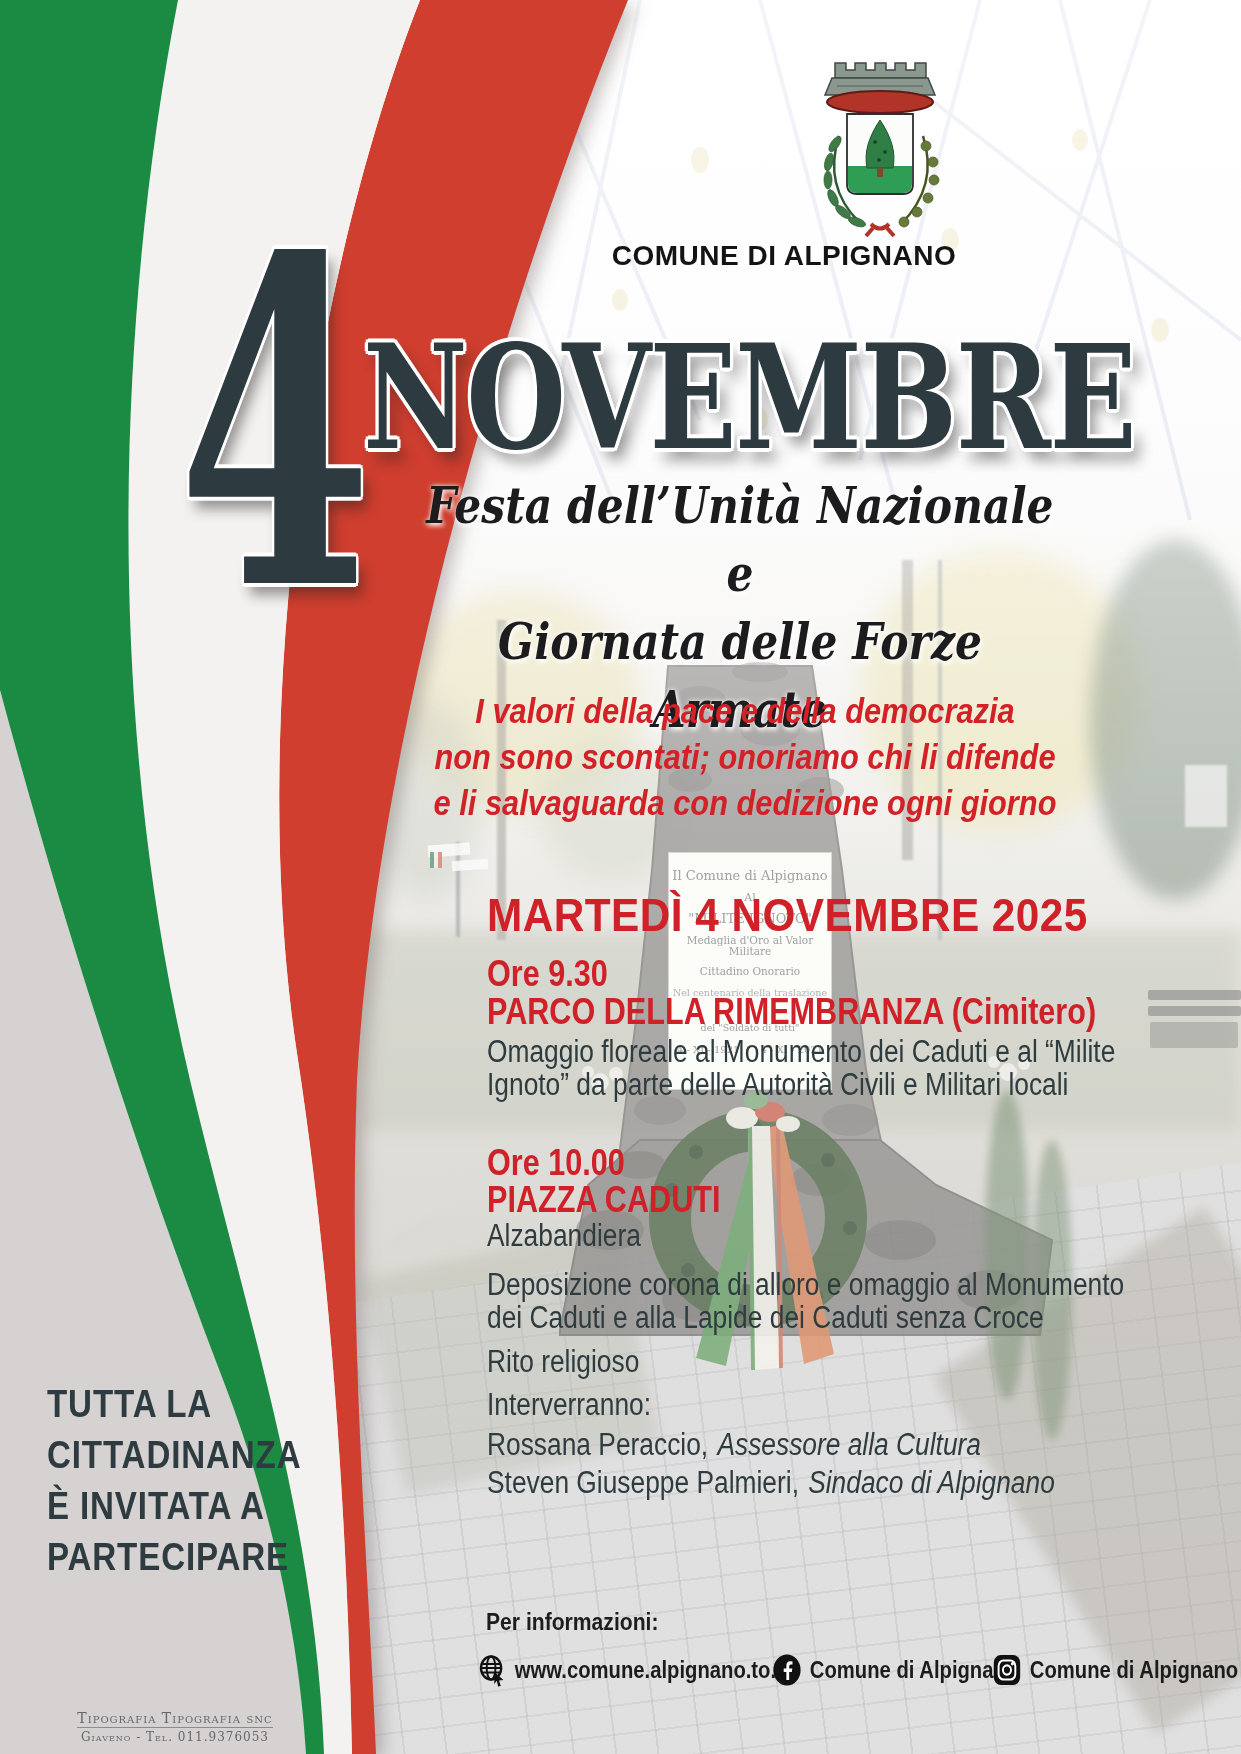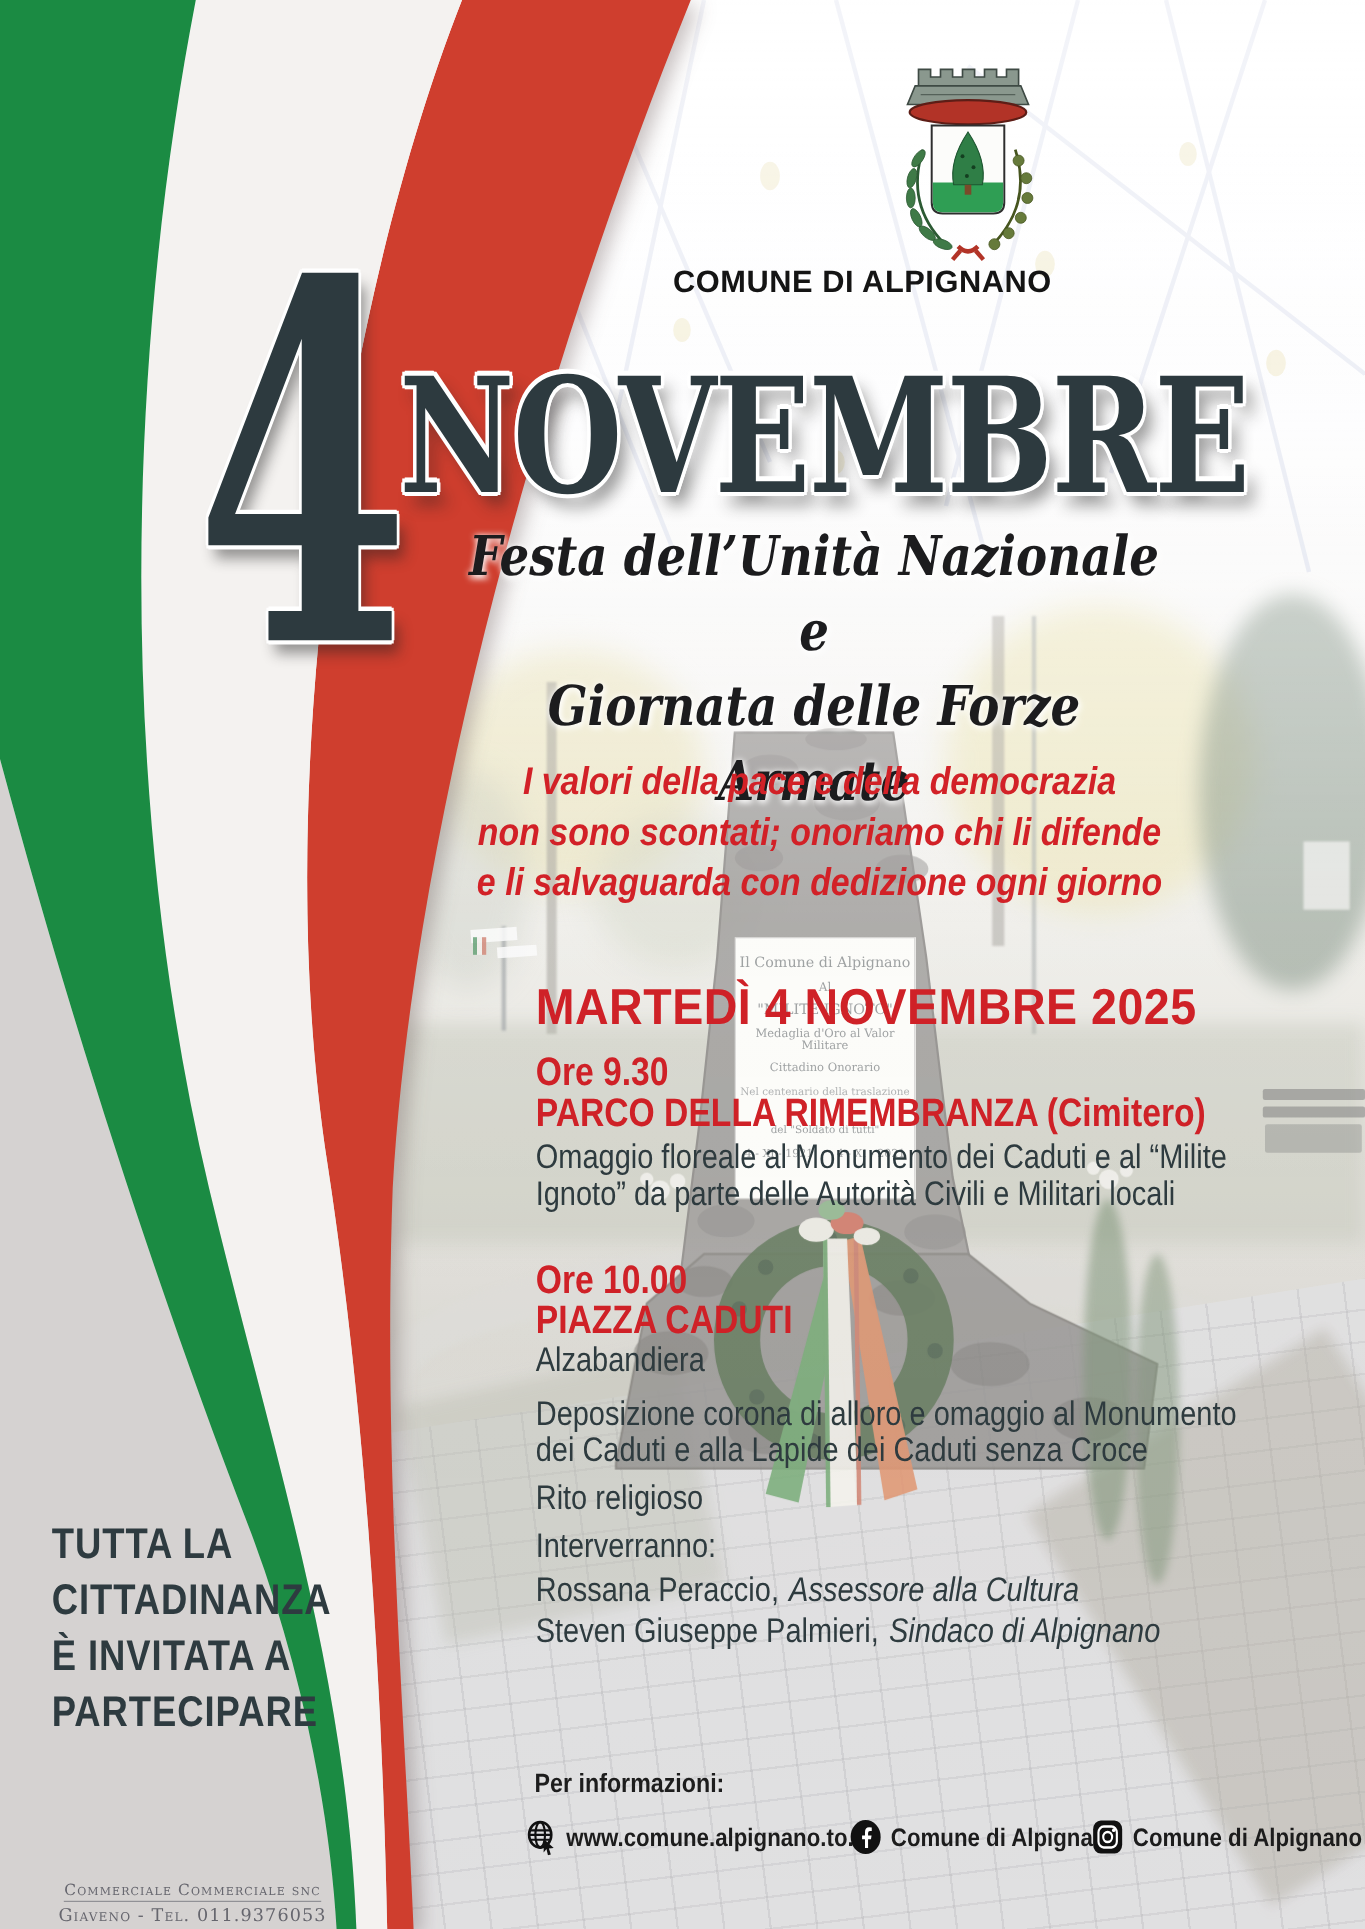--- a/index.html
+++ b/index.html
@@ -63,21 +63,21 @@
   #footer-label{top:1608px;left:486px;font-size:24px;font-weight:bold;color:#1d1d1d;
      transform:scaleX(.88);transform-origin:left top;}
   .f-item{position:absolute;top:1652px;height:36px;display:flex;align-items:center;
      color:#1c1c1c;font-weight:bold;font-size:23px;white-space:nowrap;
      transform:scaleX(.88);transform-origin:left top;}
   .f-item .lbl{margin-left:9px;}
   #printer{top:1708px;left:35px;width:280px;text-align:center;color:#66666e;
      font-family:"DejaVu Serif",serif;font-variant:small-caps;letter-spacing:1px;}
   #printer .l1{font-size:14px;border-bottom:1px solid #8a8a90;display:inline-block;
                padding-bottom:1px;}
-  #printer .l2{font-size:16px;margin-top:2px;}
+  #printer .l2{font-size:12px;margin-top:2px;}
 </style>
 </head>
 <body>
 
 <div id="poster">
 
   <div id="photo">
 
     <svg id="branches" width="1241" height="1754" viewBox="0 0 1241 1754">
       <g stroke="#c7cde4" stroke-width="4" opacity=".55" fill="none">
@@ -327,17 +327,17 @@
     <svg width="34" height="34" viewBox="0 0 34 34">
       <rect x="2" y="2" width="30" height="30" rx="8" fill="#111"></rect>
       <rect x="7.5" y="7.5" width="19" height="19" rx="5.5" fill="none" stroke="#fff" stroke-width="2.2"></rect>
       <circle cx="17" cy="17" r="4.6" fill="none" stroke="#fff" stroke-width="2.2"></circle>
       <circle cx="23.2" cy="10.8" r="1.7" fill="#fff"></circle>
     </svg>
     <span class="lbl">Comune di Alpignano</span>
   </div>
 
   <div class="abs" id="printer">
-    <div class="l1">Commerciale Commerciale snc</div>
+    <div class="l1">Tipografia Tipografia snc</div>
     <div class="l2">Giaveno - Tel. 011.9376053</div>
   </div>
 
 </div>
 
 </body></html>

